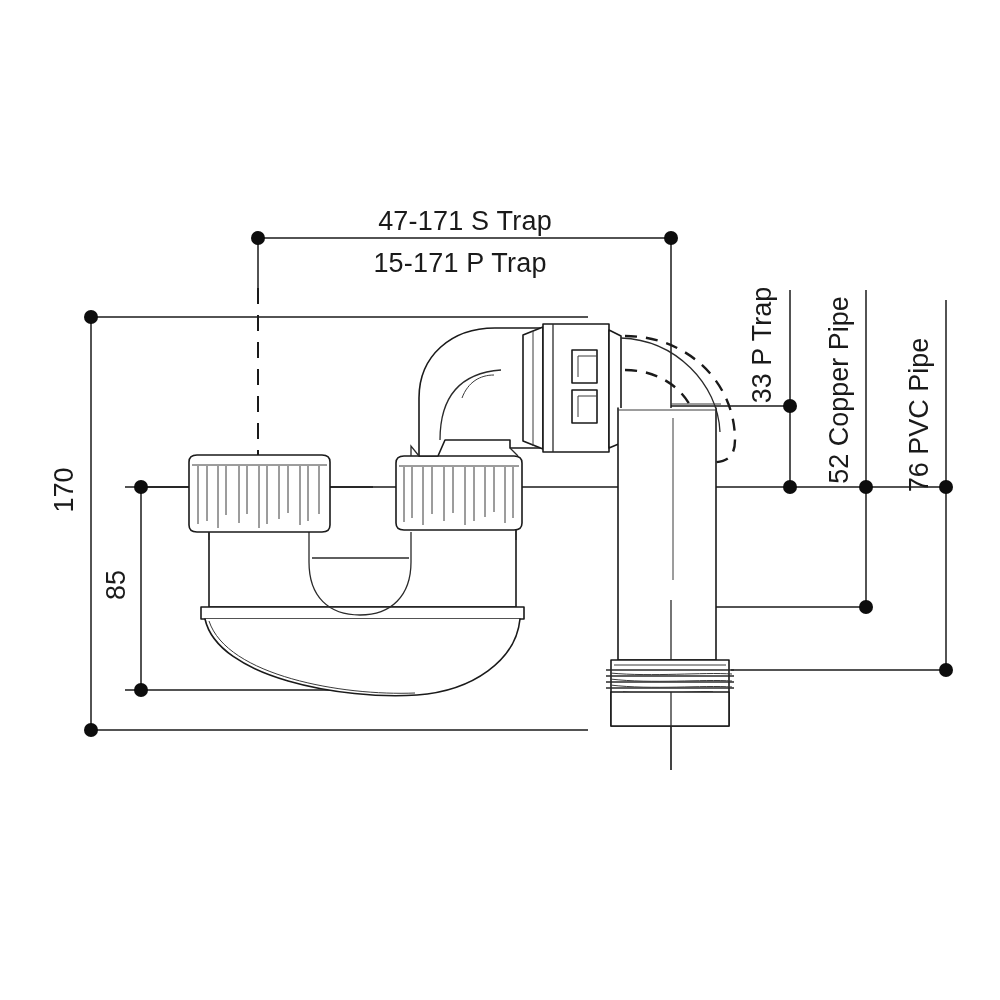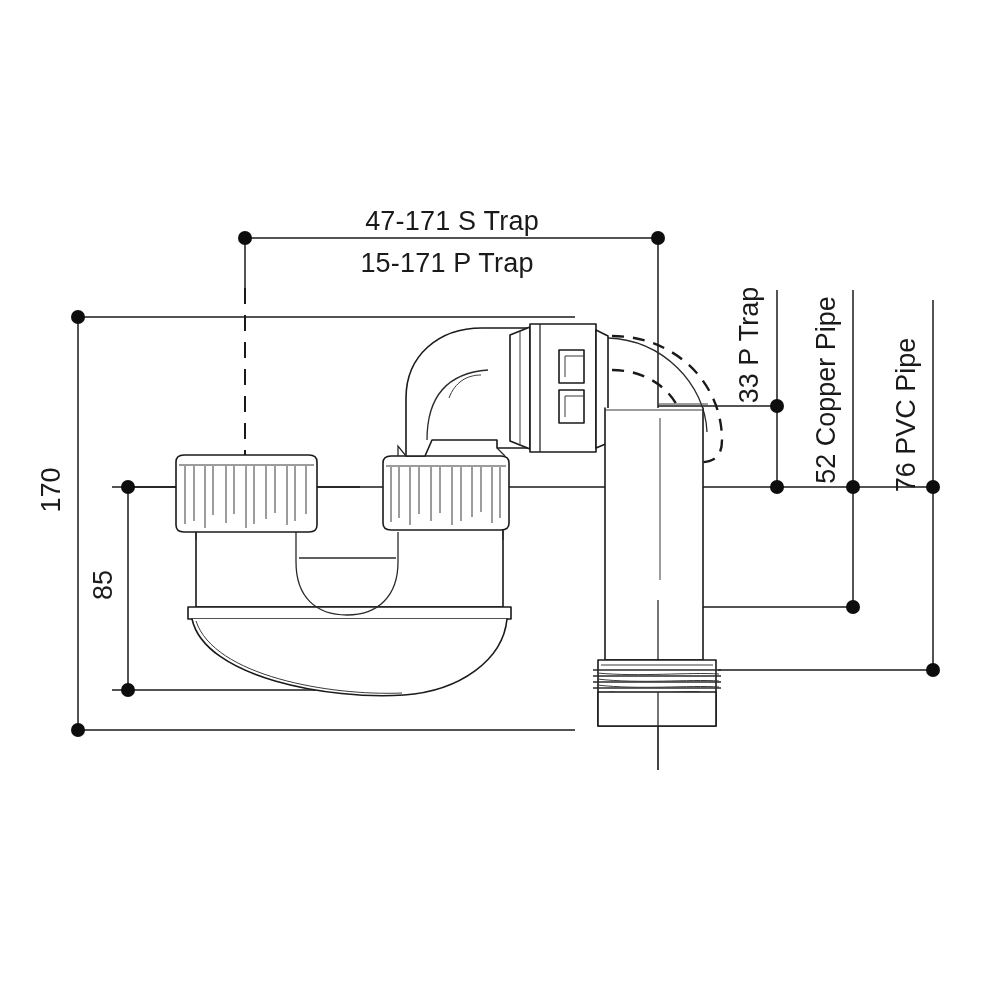--- a/index.html
+++ b/index.html
@@ -12,20 +12,21 @@
     width: 1000px;
     height: 1000px;
     font-family: "Liberation Sans", sans-serif;
     overflow: hidden;
   }
   #stage {
     position: relative;
     width: 920px;
     height: 1000px;
     background: #ffffff;
+    margin-left: 13px;
   }
   #drawing {
     position: absolute;
     top: 0;
     left: 0;
     width: 1000px;
     height: 1000px;
   }
   .dim-text {
     font-family: "Liberation Sans", sans-serif;

